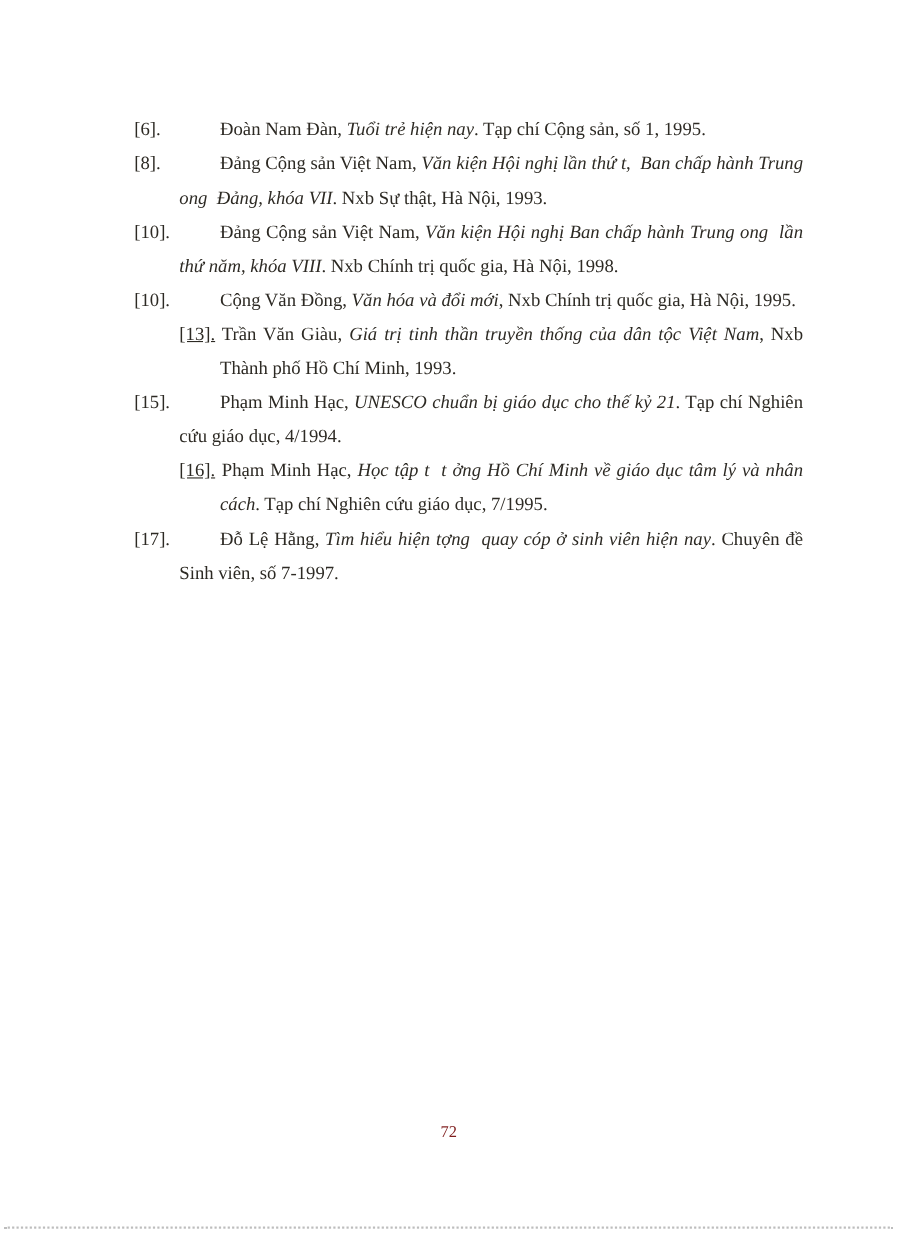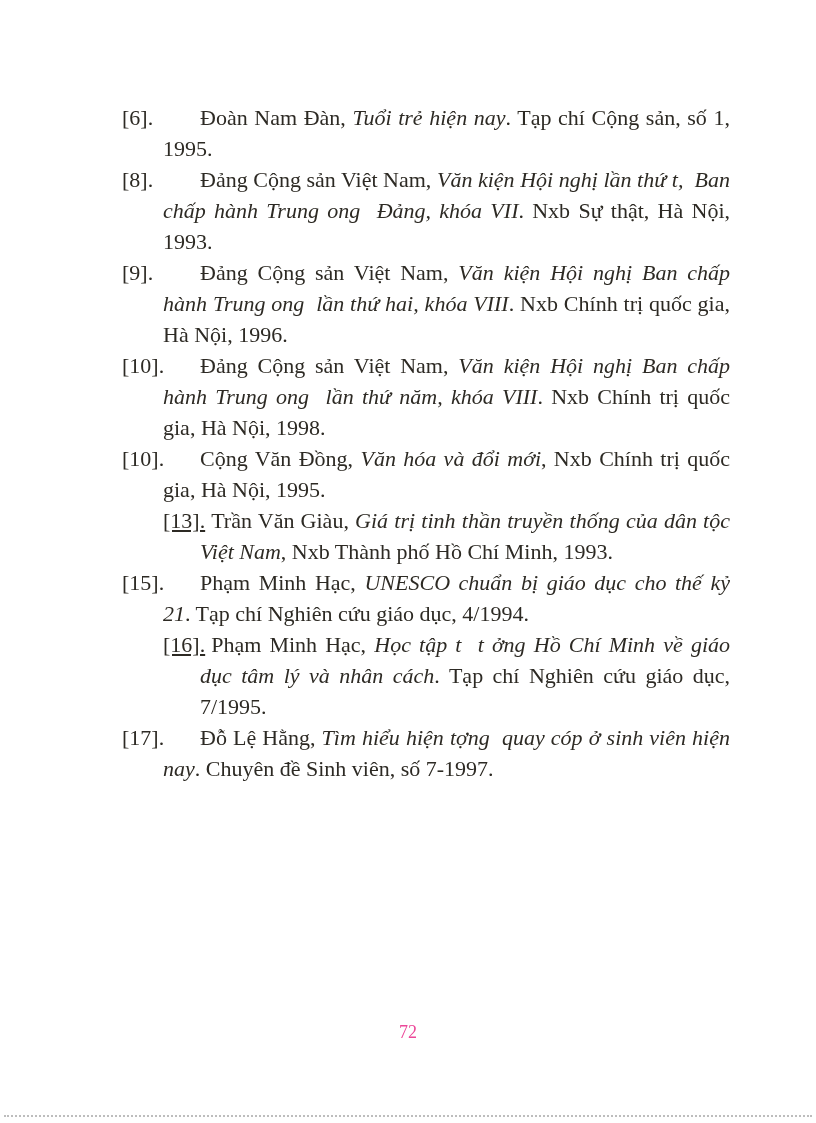--- a/index.html
+++ b/index.html
@@ -18,21 +18,21 @@
     width: 816px;
     height: 1123px;
     overflow: hidden;
     background: #ffffff;
   }
   .references {
     position: absolute;
     top: 102px;
     left: 122px;
     right: 86px;
-    font-size: 22px;
+    font-size: 17px;
     line-height: 31px;
   }
   .ref {
     margin: 0;
     text-align: justify;
   }
   
   .ref-tab {
     margin-left: 41px;
     text-indent: -41px;
@@ -53,40 +53,39 @@
   }
   .italic {
     font-style: italic;
   }
   .page-number {
     position: absolute;
     top: 1022px;
     left: 0;
     width: 816px;
     text-align: center;
-    font-size: 18px;
-    color: #ec4899;
+    font-size: 15px;
+    color: #7f1d1d;
   }
   .bottom-dotted {
     position: absolute;
     left: 4px;
     right: 4px;
     bottom: 6px;
     border-top: 2px dotted #bdbdbd;
     height: 0;
   }
 </style>
 </head>
 <body>
 
 <div class="page">
   <div class="references">
       <p class="ref ref-tab"><span class="ref-label">[6].</span><span class="seg">Đoàn Nam Đàn, </span><span class="seg italic">Tuổi trẻ hiện nay</span><span class="seg">. Tạp chí Cộng sản, số 1, 1995.</span></p>
       <p class="ref ref-tab"><span class="ref-label">[8].</span><span class="seg">Đảng Cộng sản Việt Nam, </span><span class="seg italic">Văn kiện Hội nghị lần thứ t, &nbsp;Ban chấp hành Trung ong &nbsp;Đảng, khóa VII</span><span class="seg">. Nxb Sự thật, Hà Nội, 1993.</span></p>
-      <p class="ref ref-tab"><span class="ref-label">[9].</span><span class="seg">Đảng Cộng sản Việt Nam, </span><span class="seg italic">Văn kiện Hội nghị Ban chấp hành Trung ong &nbsp;lần thứ hai, khóa VIII</span><span class="seg">. Nxb Chính trị quốc gia, Hà Nội, 1996.</span></p>
       <p class="ref ref-tab"><span class="ref-label">[10].</span><span class="seg">Đảng Cộng sản Việt Nam, </span><span class="seg italic">Văn kiện Hội nghị Ban chấp hành Trung ong &nbsp;lần thứ năm, khóa VIII</span><span class="seg">. Nxb Chính trị quốc gia, Hà Nội, 1998.</span></p>
       <p class="ref ref-tab"><span class="ref-label">[10].</span><span class="seg">Cộng Văn Đồng, </span><span class="seg italic">Văn hóa và đổi mới</span><span class="seg">, Nxb Chính trị quốc gia, Hà Nội, 1995.</span></p>
       <p class="ref ref-inline"><span class="ref-label">[13].</span><span class="seg">Trần Văn Giàu, </span><span class="seg italic">Giá trị tinh thần truyền thống của dân tộc Việt Nam</span><span class="seg">, Nxb Thành phố Hồ Chí Minh, 1993.</span></p>
       <p class="ref ref-tab"><span class="ref-label">[15].</span><span class="seg">Phạm Minh Hạc, </span><span class="seg italic">UNESCO chuẩn bị giáo dục cho thế kỷ 21</span><span class="seg">. Tạp chí Nghiên cứu giáo dục, 4/1994.</span></p>
       <p class="ref ref-inline"><span class="ref-label">[16].</span><span class="seg">Phạm Minh Hạc, </span><span class="seg italic">Học tập t &nbsp;t ởng Hồ Chí Minh về giáo dục tâm lý và nhân cách</span><span class="seg">. Tạp chí Nghiên cứu giáo dục, 7/1995.</span></p>
       <p class="ref ref-tab"><span class="ref-label">[17].</span><span class="seg">Đỗ Lệ Hằng, </span><span class="seg italic">Tìm hiểu hiện tợng &nbsp;quay cóp ở sinh viên hiện nay</span><span class="seg">. Chuyên đề Sinh viên, số 7-1997.</span></p>
     </div>
   <div class="page-number">72</div>
   <div class="bottom-dotted"></div>
 </div>

